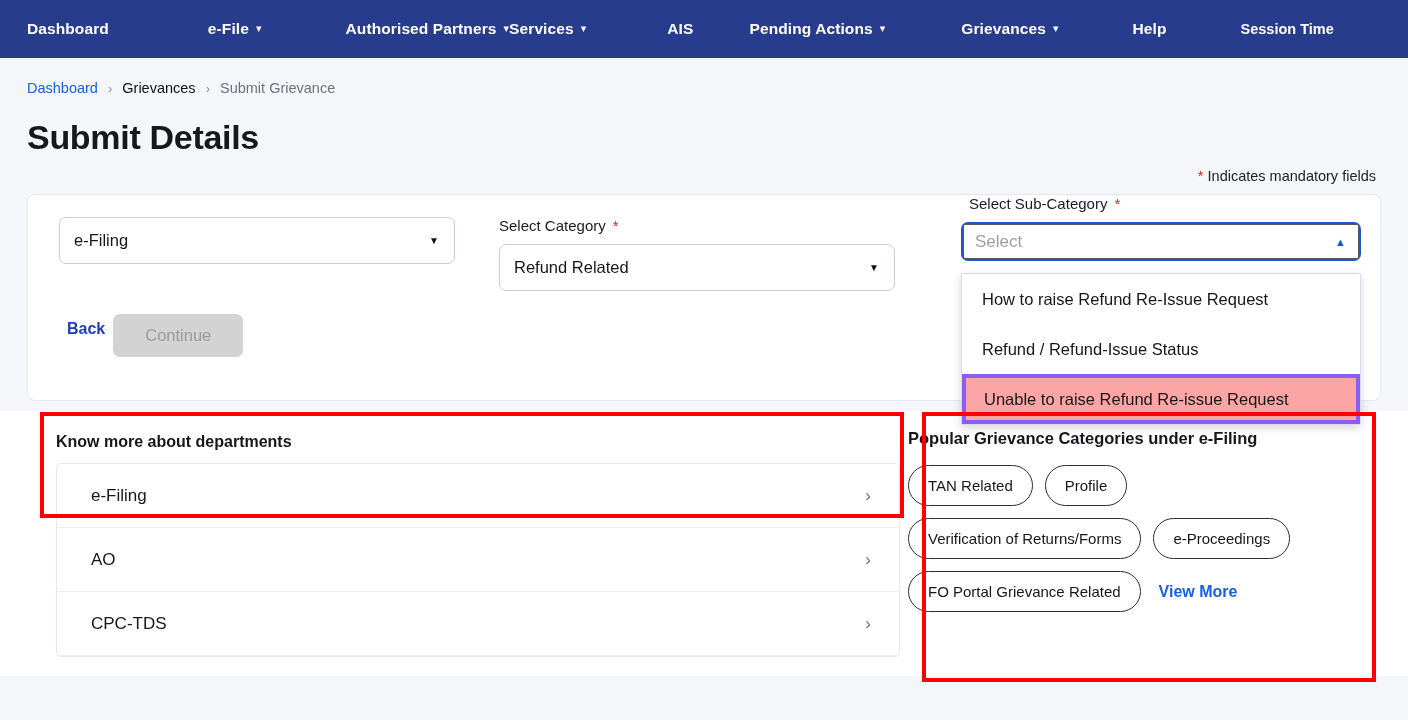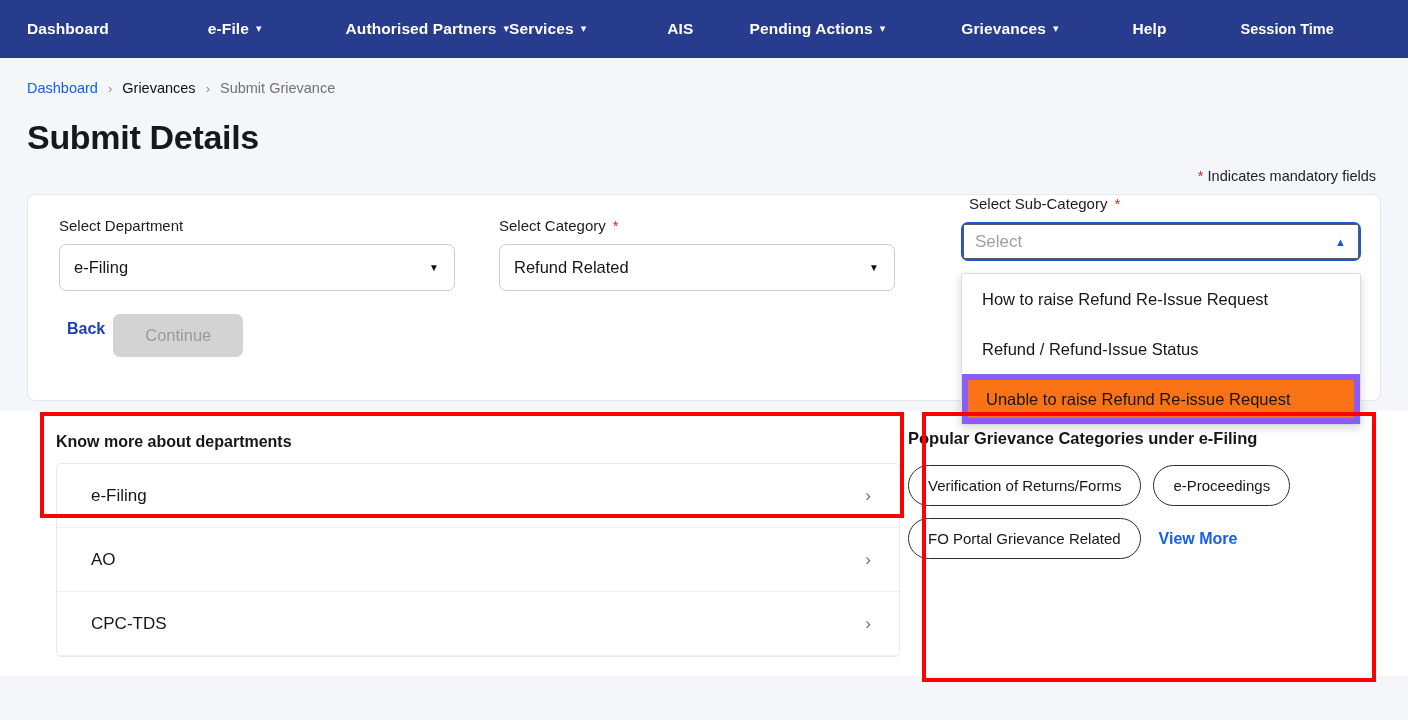--- a/index.html
+++ b/index.html
@@ -179,22 +179,22 @@
   .dd-option {
     height: 50px;
     display: flex; align-items: center;
     padding-left: 18px;
     font-size: 16.5px;
     color: #15171b;
     cursor: pointer;
     border: 2px solid transparent;
   }
   .dd-option.highlighted {
-    border: 6px solid #8b5cf6;
-    background: #f97316;
+    border: 4px solid #8b5cf6;
+    background: #fca5a5;
   }
 
   
   .lower {
     margin-top: 10px;
     background: #ffffff;
     height: 265px;
     position: relative;
     padding: 0 27px;
   }
@@ -316,23 +316,20 @@
   <span>Indicates mandatory fields</span>
 </div>
 
 <div class="content">
 
   <div class="form-card">
 
     <div class="fields-row">
 
       <div class="field">
-        <div class="field-label">
-          <span>Select Department</span>
-        </div>
         <div class="select-box">
           <span>e-Filing</span>
           <span class="caret">▼</span>
         </div>
       </div>
 
       <div class="field">
         <div class="field-label">
           <span>Select Category</span>
           <span class="star">*</span>
@@ -400,20 +397,24 @@
           <span>CPC-TDS</span>
           <span class="arrow">›</span>
         </div>
       </div>
     </div>
 
     <div class="pop-col">
       <div class="pop-heading">Popular Grievance Categories under e-Filing</div>
       <div class="chip-rows">
         <div class="chip-row">
+          <span class="chip">TAN Related</span>
+          <span class="chip">Profile</span>
+        </div>
+        <div class="chip-row">
           <span class="chip">Verification of Returns/Forms</span>
           <span class="chip">e-Proceedings</span>
         </div>
         <div class="chip-row">
           <span class="chip">FO Portal Grievance Related</span>
           <span class="view-more">View More</span>
         </div>
       </div>
     </div>
 

